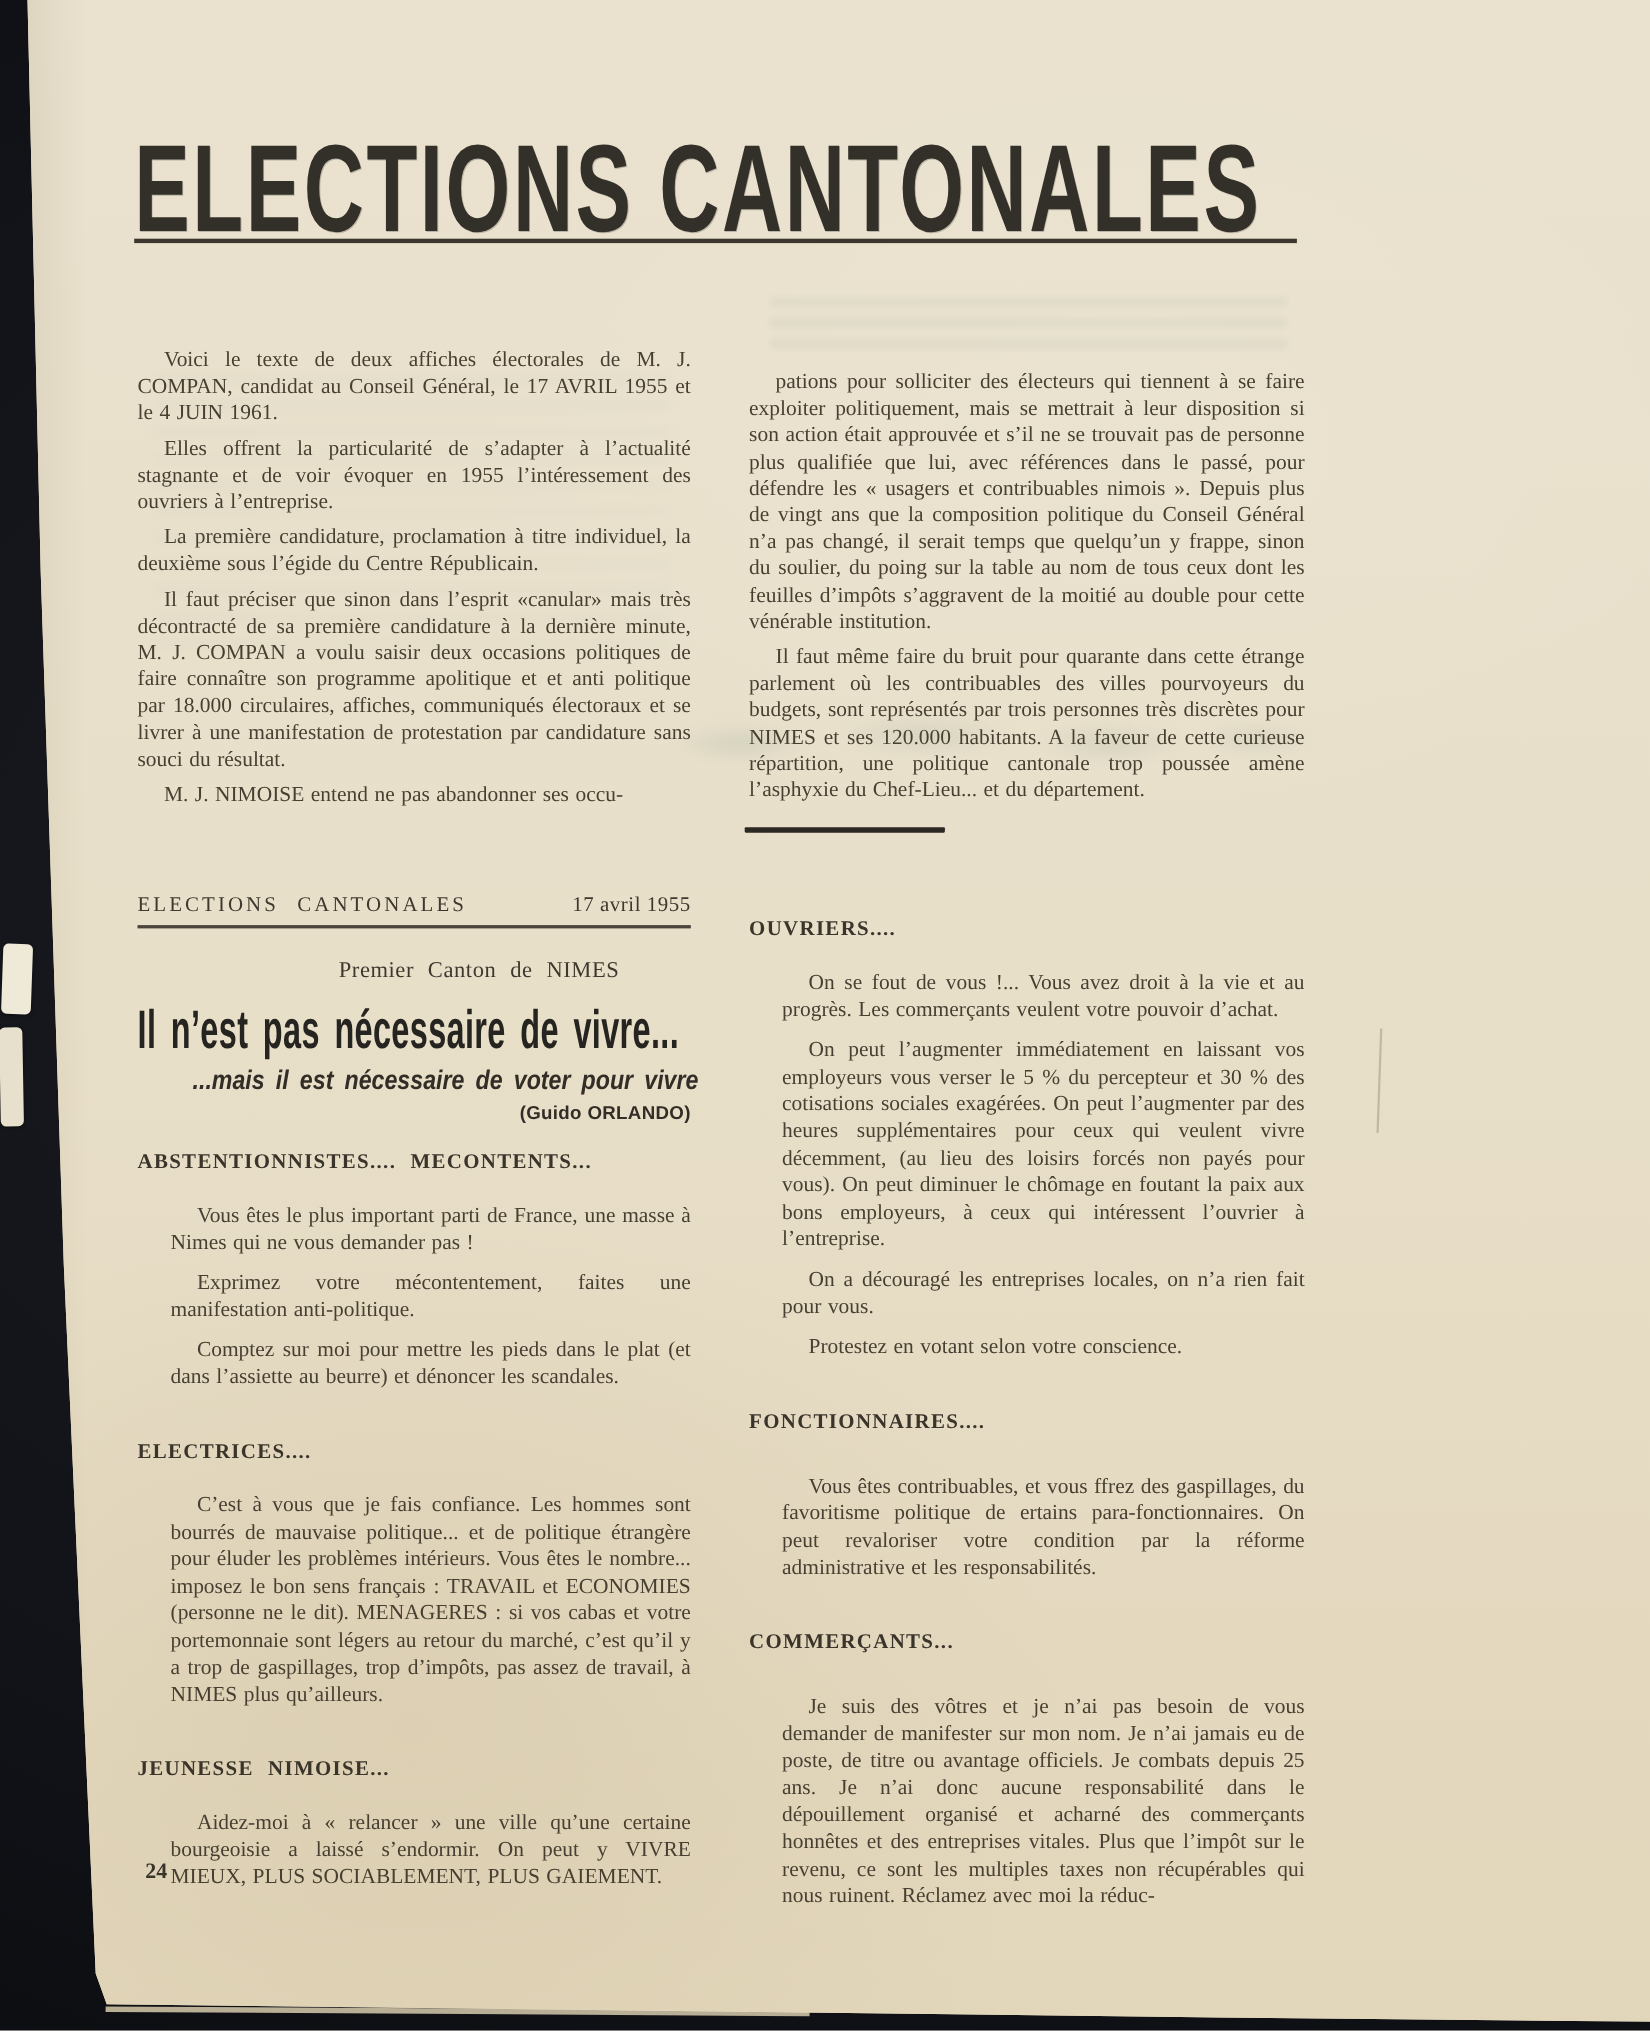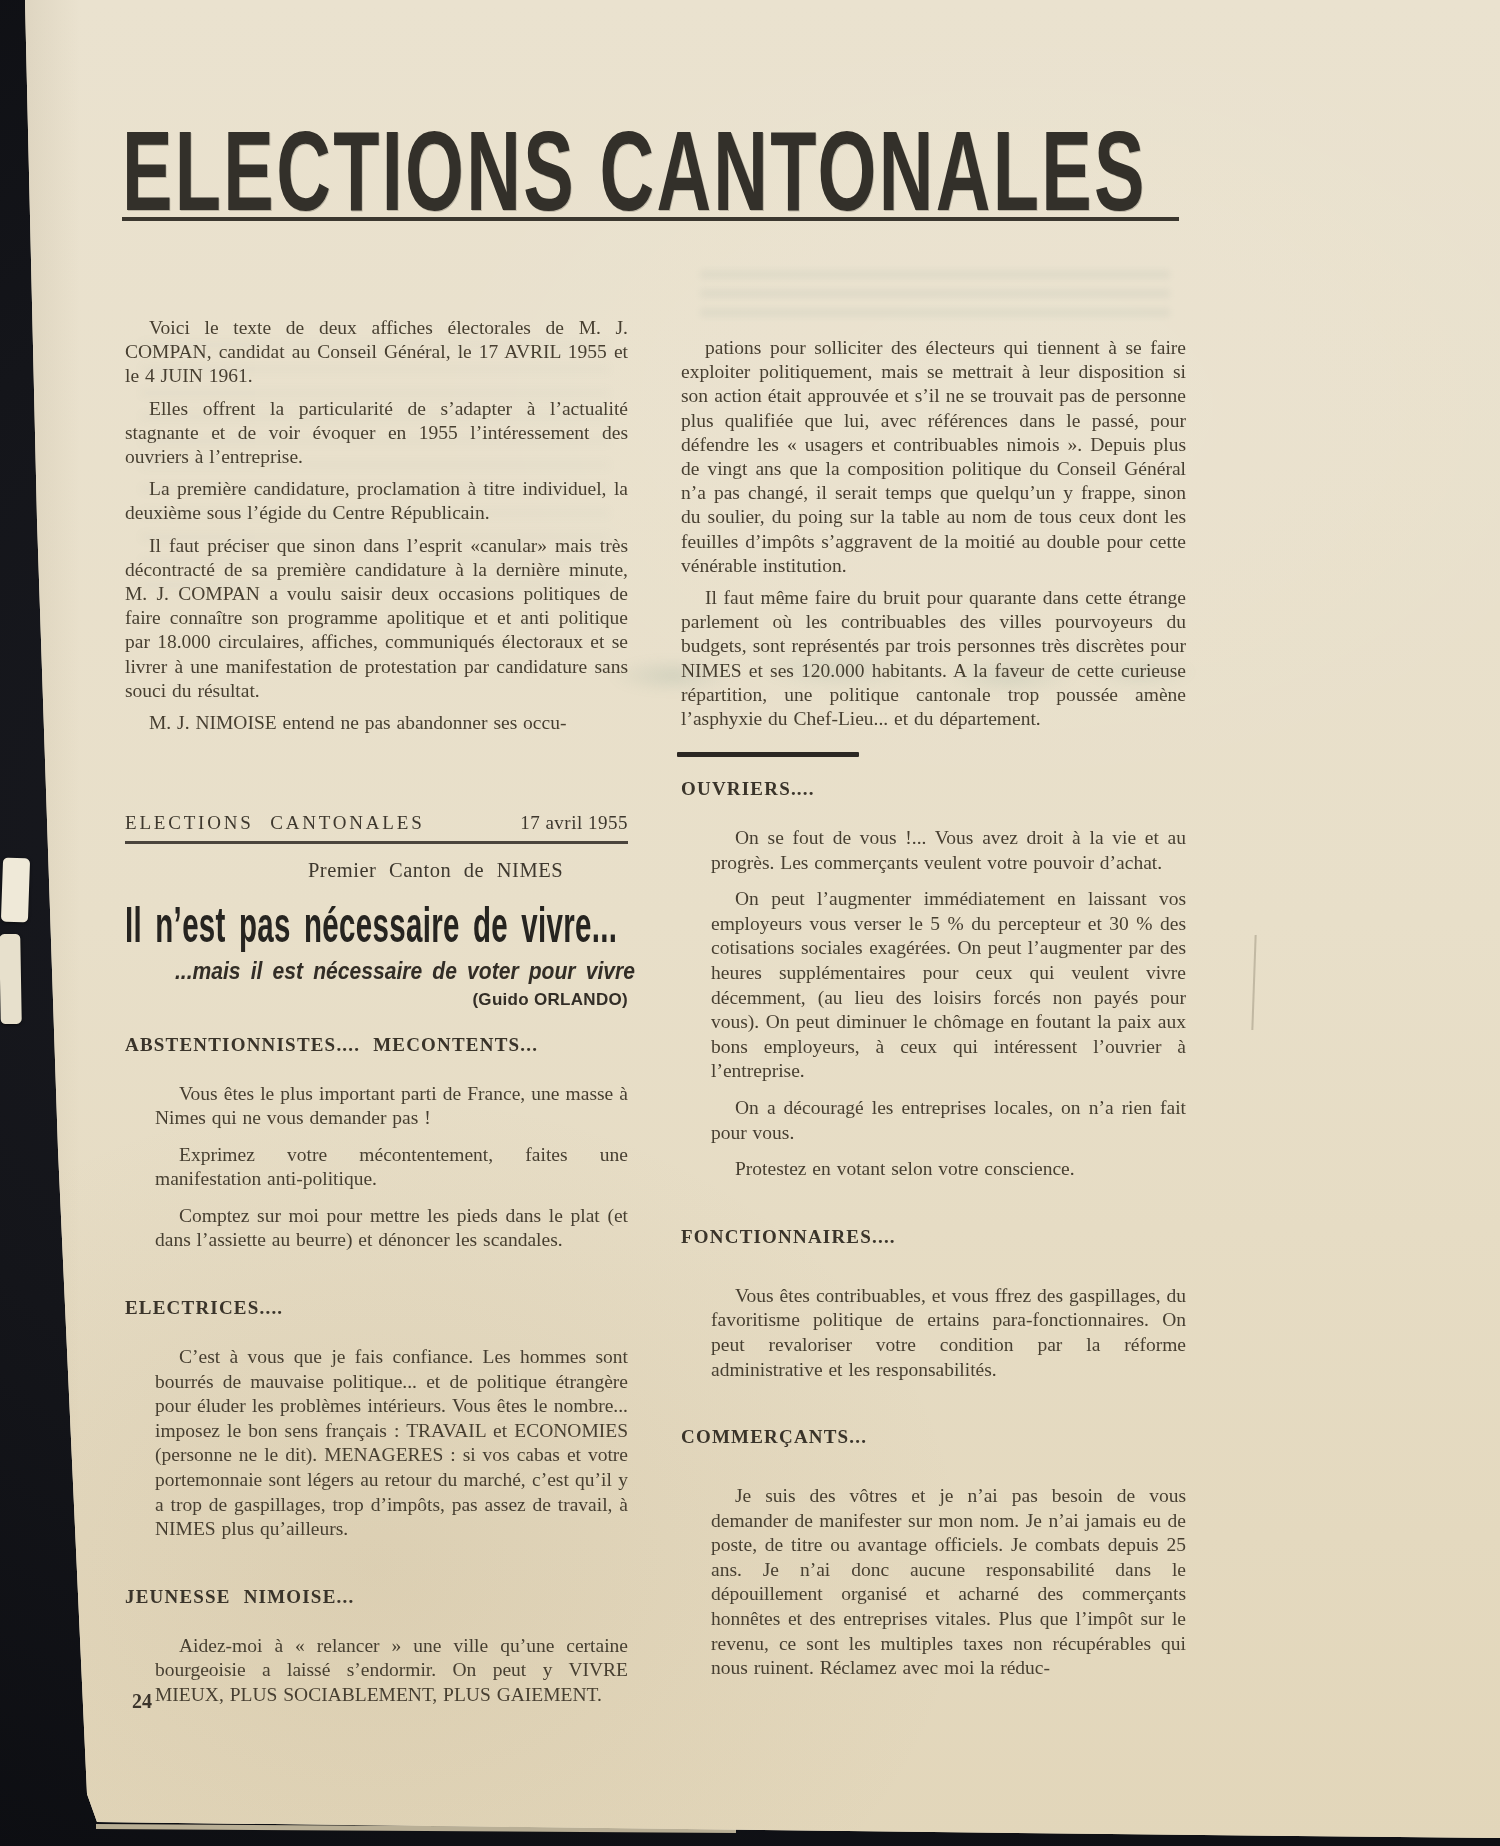--- a/index.html
+++ b/index.html
@@ -42,27 +42,27 @@
   .intro-col.left{left:125px;width:503px;}
   .intro-col.right{left:681px;width:505px;margin-top:20px;}
   .intro-col p{margin:0 0 8px 0;text-indent:24px;word-spacing:1px;}
 
   
   .section-divider{position:absolute;left:677px;top:752px;width:182px;height:5px;
        background:#2c2823;border-radius:1px;}
 
   
   .poster-left{position:absolute;left:125px;top:812px;width:503px;}
-  .poster-right{position:absolute;left:681px;top:768px;width:505px;}
+  .poster-right{position:absolute;left:681px;top:824px;width:505px;}
 
   .kicker-row{display:flex;justify-content:space-between;align-items:baseline;font-size:19px;}
   .kicker-left{letter-spacing:2.8px;word-spacing:9px;color:#3e382e;}
   .kicker-right{letter-spacing:0.5px;color:#3e382e;}
   .kicker-rule{margin-top:7px;height:2.5px;background:#4a443c;}
-  .canton-line{margin-top:15px;text-align:center;padding-left:118px;font-size:20.5px;
+  .canton-line{margin-top:27px;text-align:center;padding-left:118px;font-size:20.5px;
        word-spacing:7px;letter-spacing:0.5px;color:#3e382e;}
 
   .poster-headline{margin-top:17px;height:52px;}
   .poster-headline .scale{display:inline-block;font-family:"Liberation Sans","DejaVu Sans",sans-serif;
        font-weight:bold;font-size:44px;line-height:46px;color:#262420;
        transform:scale(0.67,1.12);transform-origin:left top;white-space:nowrap;
        word-spacing:7px;letter-spacing:0.5px;}
   .poster-subheadline{margin-top:6px;margin-left:50px;height:31px;}
   .poster-subheadline .scale{display:inline-block;font-family:"Liberation Sans","DejaVu Sans",sans-serif;
        font-style:italic;font-weight:bold;font-size:24.5px;line-height:28px;color:#322d26;

